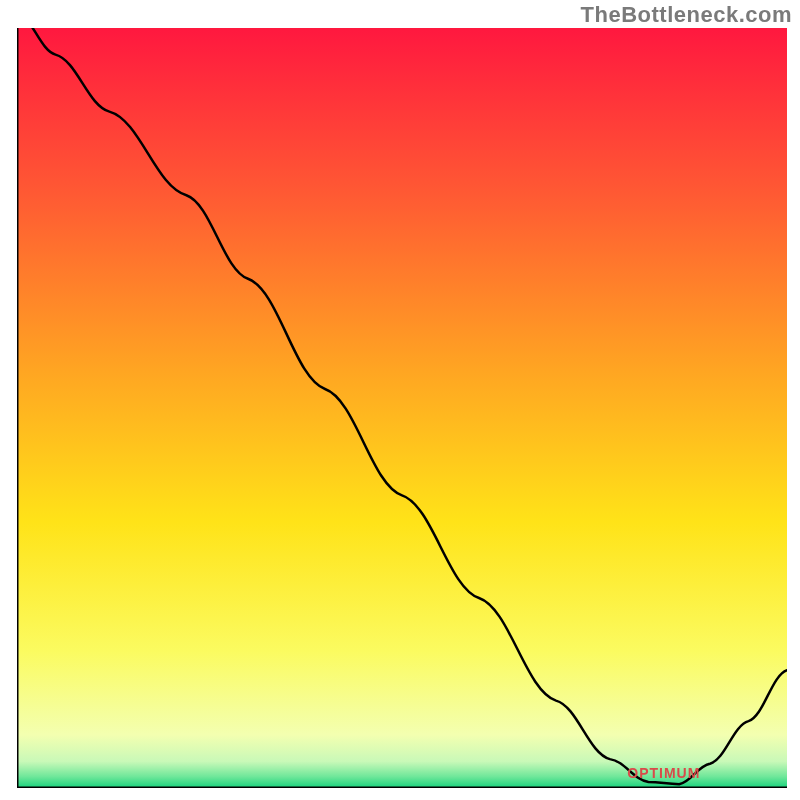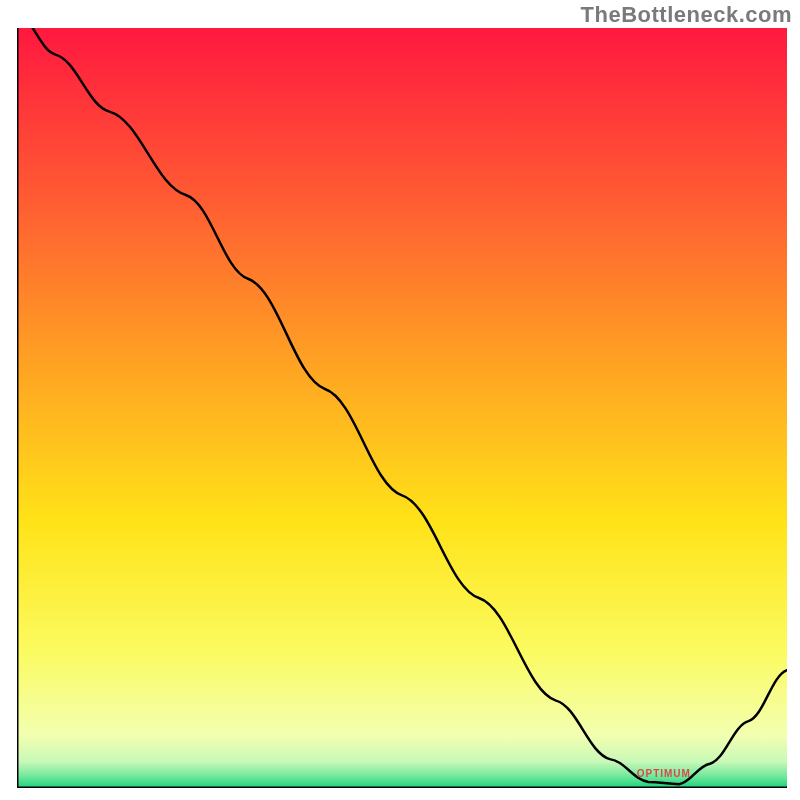--- a/index.html
+++ b/index.html
@@ -29,21 +29,21 @@
   .chart svg { display: block; }
   .curve {
     fill: none;
     stroke: #000;
     stroke-width: 2.5;
     stroke-linejoin: round;
     stroke-linecap: round;
   }
   .marker {
     position: absolute;
-    font-size: 10px;
+    font-size: 14px;
     font-weight: 700;
     color: #d94a4a;
     white-space: nowrap;
     letter-spacing: 1px;
     transform: translate(-50%, -50%);
   }
 </style>
 </head>
 <body>
 

